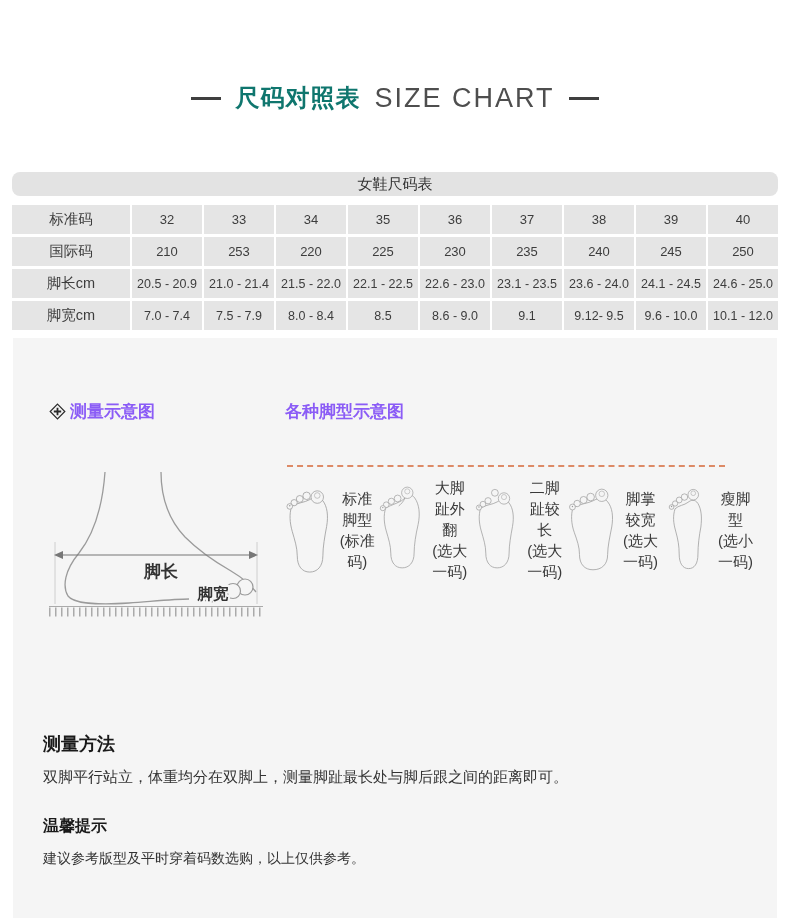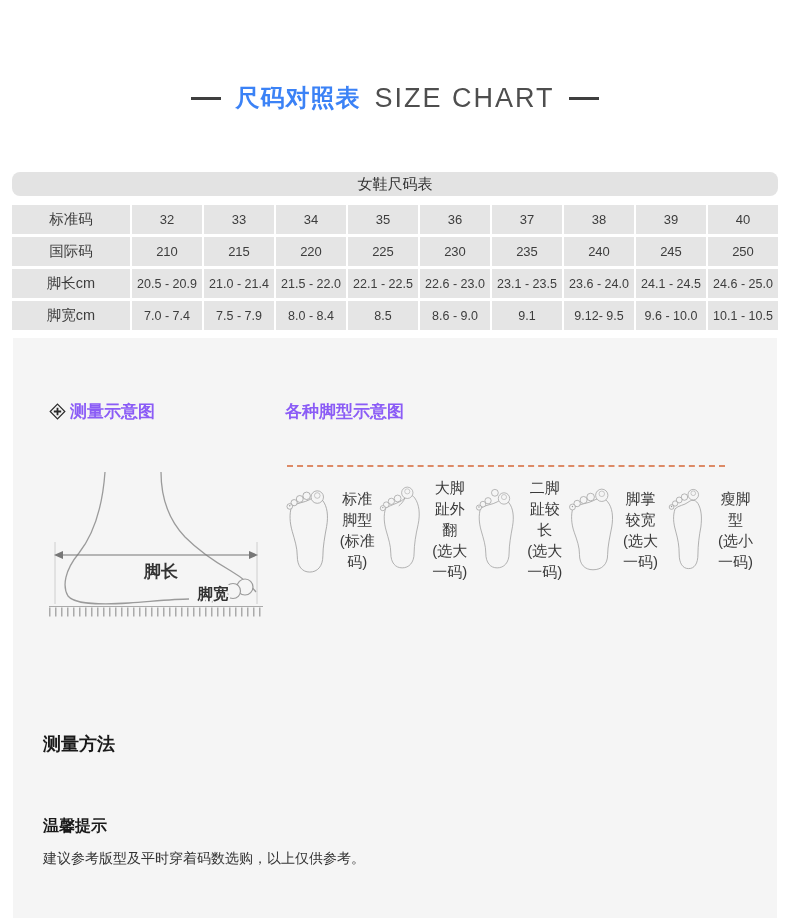--- a/index.html
+++ b/index.html
@@ -3,21 +3,21 @@
 <meta charset="utf-8">
 <style>
   html,body{margin:0;padding:0;background:#fff;}
   .page{position:relative;width:790px;height:922px;background:#ffffff;overflow:hidden;
         font-family:"Liberation Sans","DejaVu Sans",sans-serif;color:#333;}
 
   
   .title-row{position:absolute;top:80px;left:0;width:790px;height:36px;
              display:flex;align-items:center;justify-content:center;gap:14px;}
   .title-dash{display:inline-block;width:30px;height:3px;background:#3f3f3f;}
-  .title-zh{font-size:24px;font-weight:700;color:#3b82f6;letter-spacing:1px;}
+  .title-zh{font-size:24px;font-weight:700;color:#0f766e;letter-spacing:1px;}
   .title-en{font-size:27px;font-weight:400;color:#4e4e4e;letter-spacing:2px;}
 
   
   .size-table{position:absolute;left:12px;top:172px;width:766px;}
   .t-header{height:24px;background:#e3e3e3;display:flex;align-items:center;justify-content:center;
             font-size:15px;font-weight:400;color:#333;border-radius:8px;}
   .t-body{margin-top:9px;}
   .t-row{display:flex;margin-bottom:3px;}
   .cell{background:#e5e5e5;margin-right:2px;height:29px;display:flex;align-items:center;
         justify-content:center;color:#3d3d3d;white-space:nowrap;}
@@ -81,21 +81,21 @@
         <div class="cell val">36</div>
         <div class="cell val">37</div>
         <div class="cell val">38</div>
         <div class="cell val">39</div>
         <div class="cell val">40</div>
       </div>
 
       <div class="t-row r-num">
         <div class="cell label">国际码</div>
         <div class="cell val">210</div>
-        <div class="cell val">215</div>
+        <div class="cell val">253</div>
         <div class="cell val">220</div>
         <div class="cell val">225</div>
         <div class="cell val">230</div>
         <div class="cell val">235</div>
         <div class="cell val">240</div>
         <div class="cell val">245</div>
         <div class="cell val">250</div>
       </div>
 
       <div class="t-row r-range">
@@ -114,21 +114,21 @@
       <div class="t-row r-range">
         <div class="cell label">脚宽cm</div>
         <div class="cell val">7.0 - 7.4</div>
         <div class="cell val">7.5 - 7.9</div>
         <div class="cell val">8.0 - 8.4</div>
         <div class="cell val">8.5</div>
         <div class="cell val">8.6 - 9.0</div>
         <div class="cell val">9.1</div>
         <div class="cell val">9.12- 9.5</div>
         <div class="cell val">9.6 - 10.0</div>
-        <div class="cell val">10.1 - 10.5</div>
+        <div class="cell val">10.1 - 12.0</div>
       </div>
 
     </div>
   </div>
 
   <div class="panel">
 
     <div class="sec-heading h-measure">
       <span class="diamond-icon">
         <svg width="17" height="17" viewBox="0 0 17 17">
@@ -255,18 +255,19 @@
           <div class="foot-label">
             <div>瘦脚型</div>
             <div>(选小一码)</div>
           </div>
         </div>
 
       </div>
     </div>
 
     <div class="method-heading">测量方法</div>
+    <div class="method-body">双脚平行站立，体重均分在双脚上，测量脚趾最长处与脚后跟之间的距离即可。</div>
 
     <div class="tips-heading">温馨提示</div>
     <div class="tips-body">建议参考版型及平时穿着码数选购，以上仅供参考。</div>
 
   </div>
 </div>
 
 </body></html>

